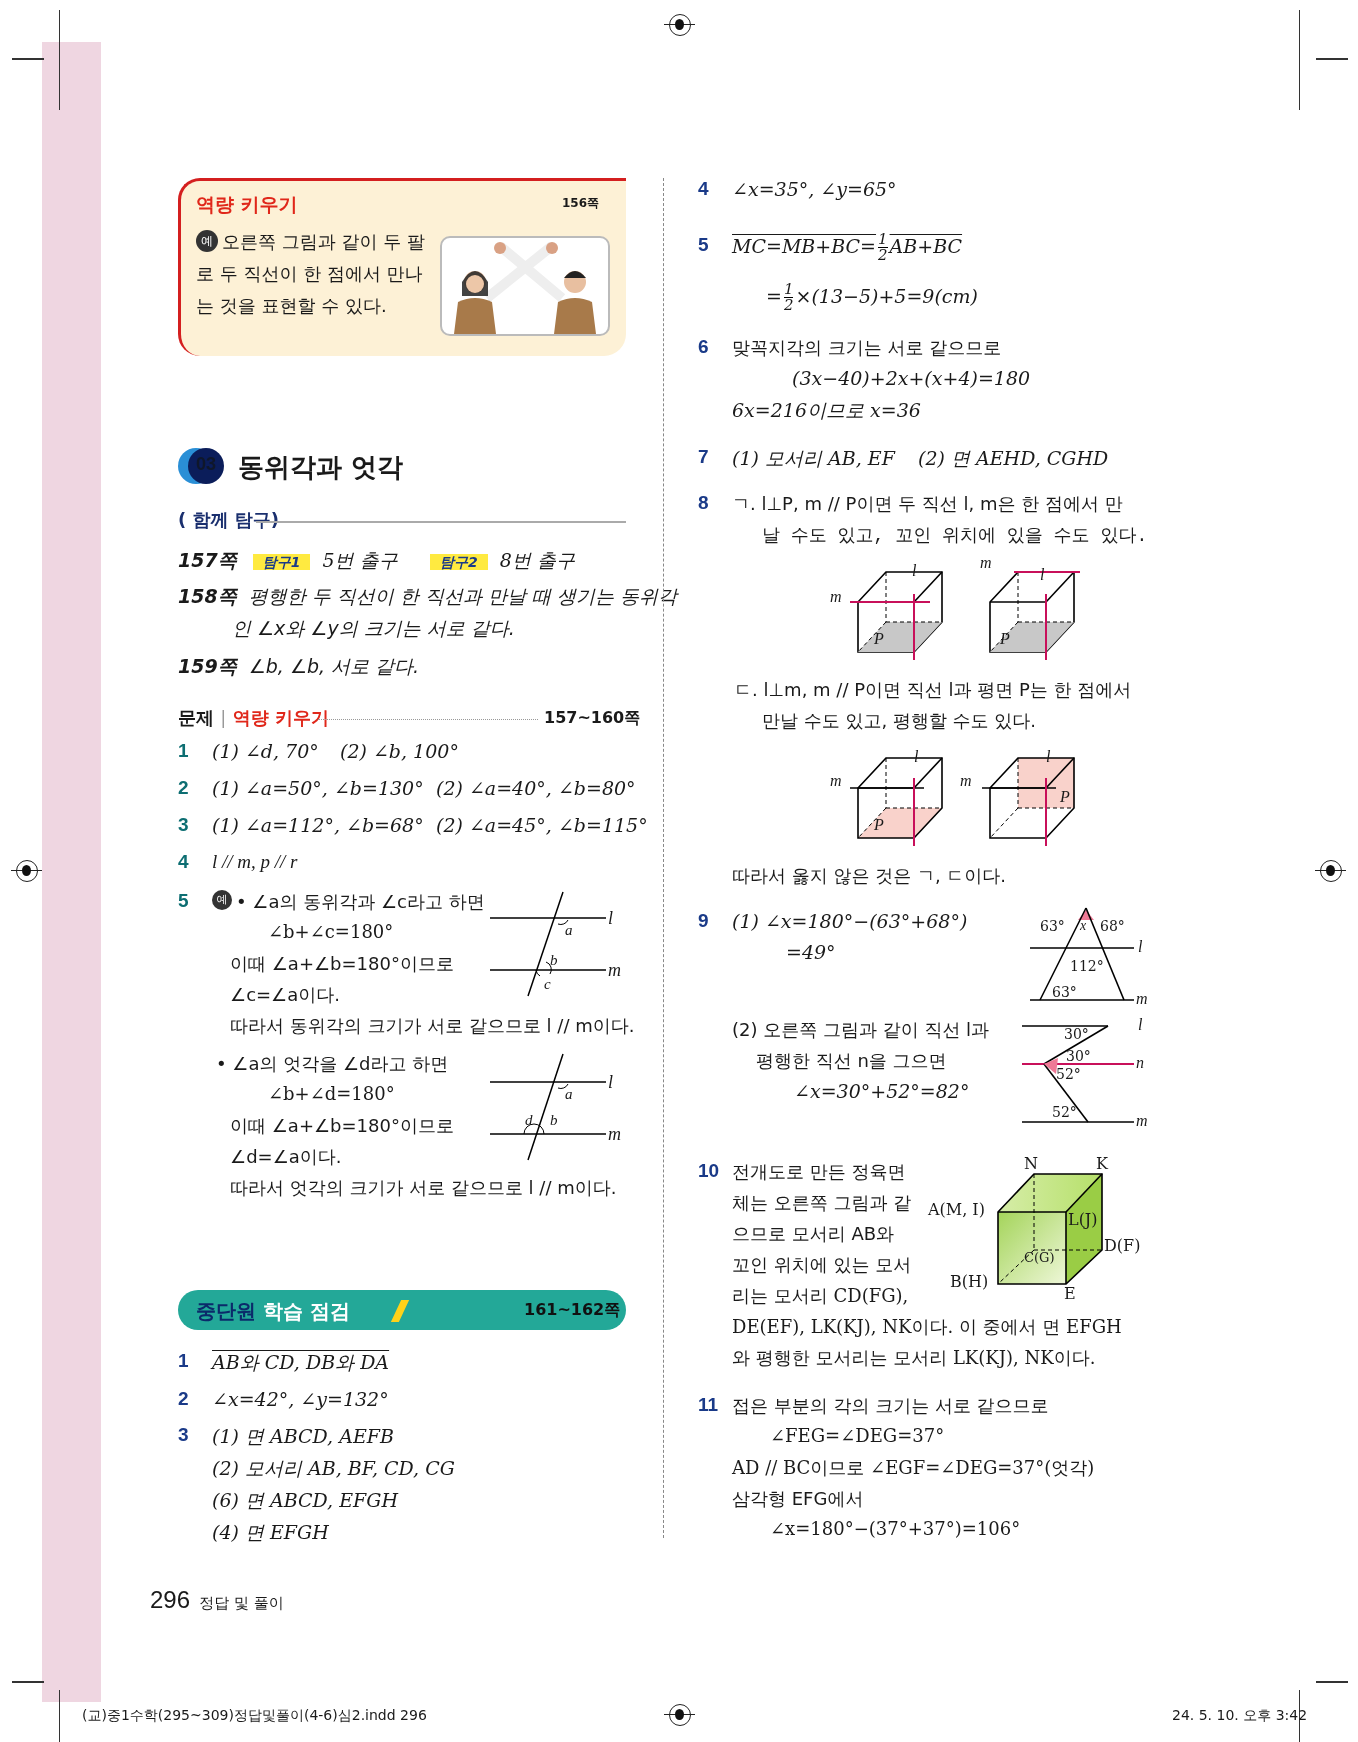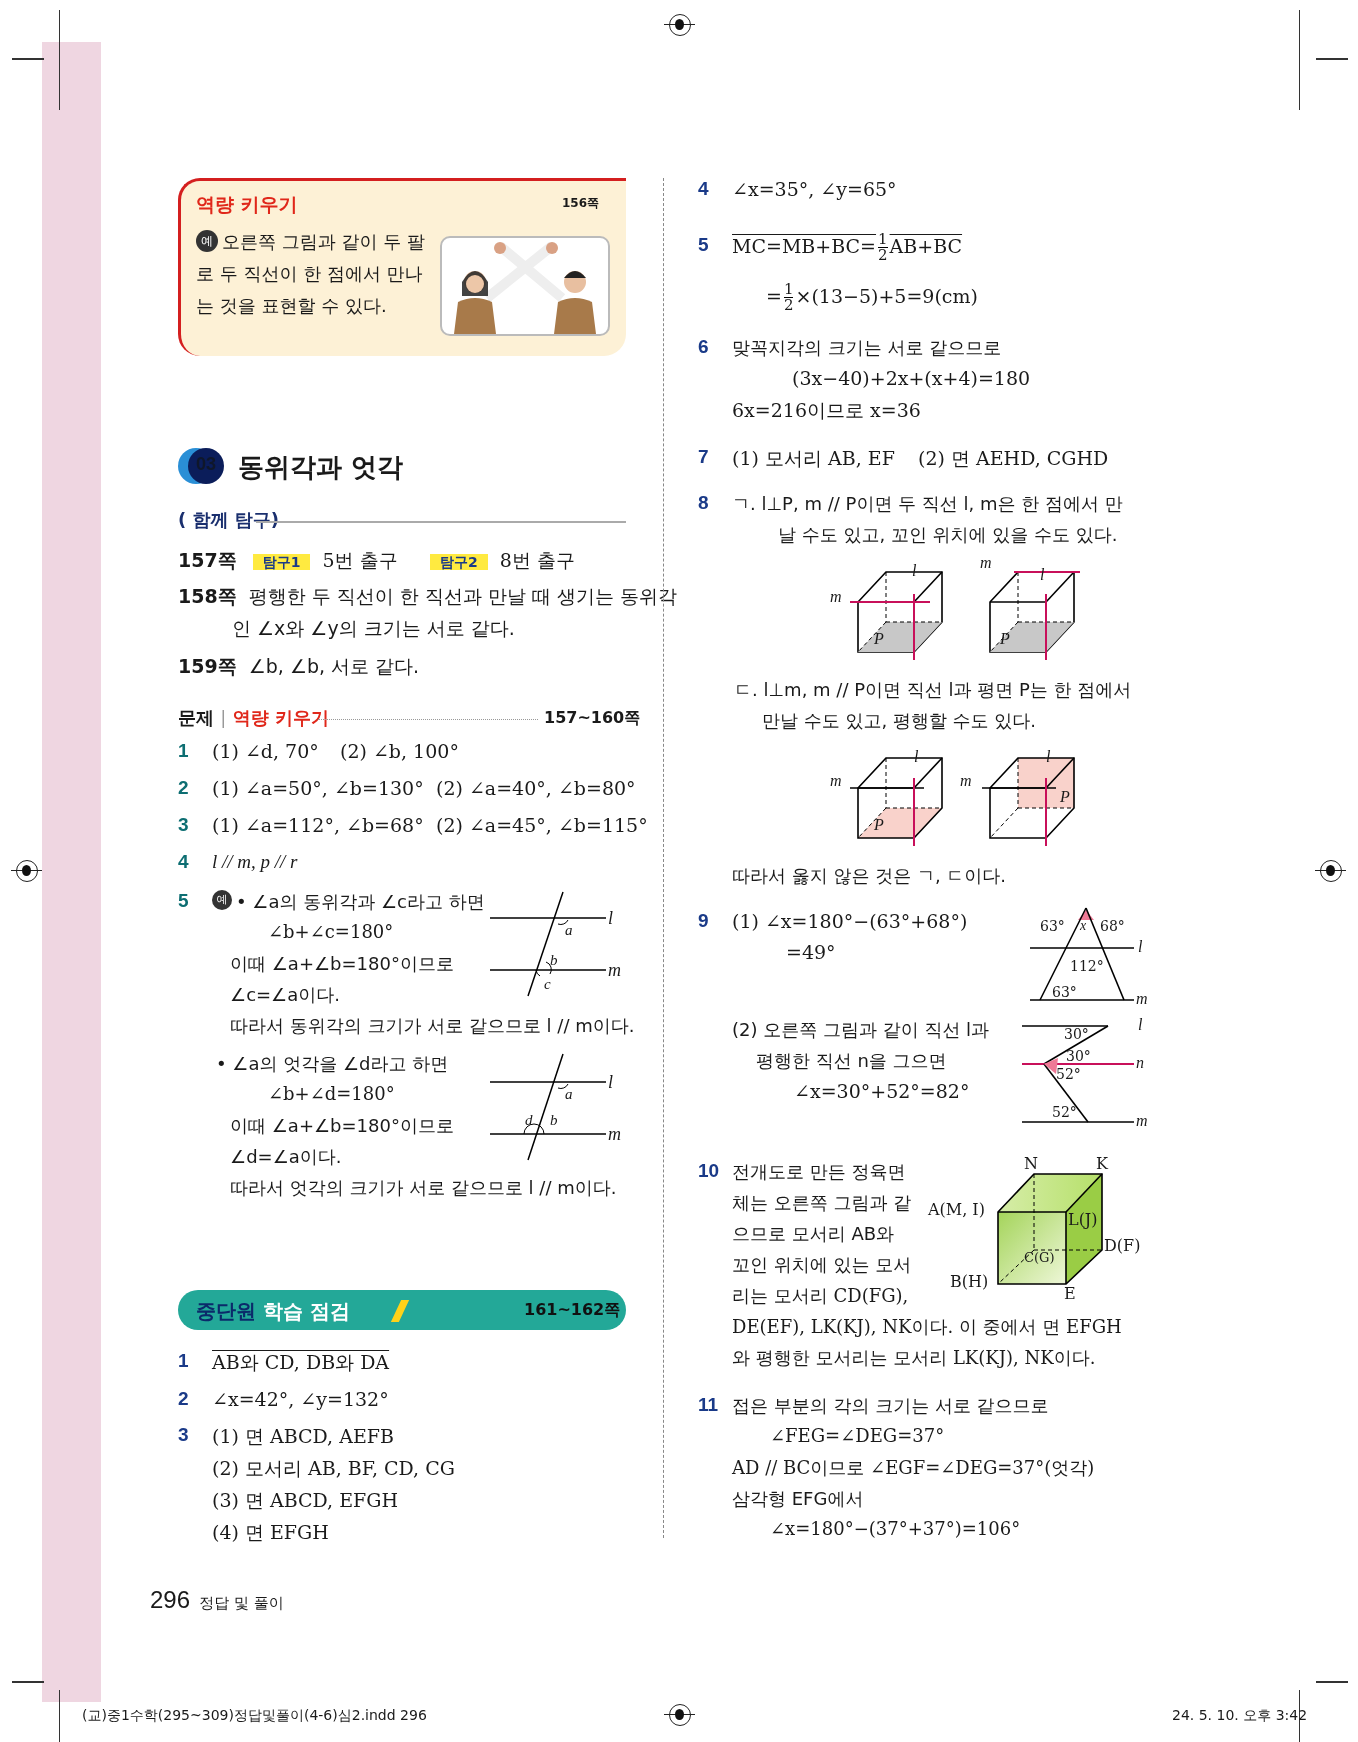--- a/index.html
+++ b/index.html
@@ -8,21 +8,21 @@
   .serif{font-family:"DejaVu Serif","Liberation Serif",serif;}
   .it{font-style:italic;font-family:"Liberation Serif","DejaVu Serif",serif;}
   .pinkbar{left:42px;top:42px;width:59px;height:1660px;background:#efd6e1;}
   .crop{background:#333;}
   .reg{width:22px;height:22px;border-radius:50%;border:1.5px solid #222;box-sizing:border-box;}
   .reg::after{content:"";position:absolute;left:5px;top:4px;width:9px;height:11px;border-radius:50%;background:#111;}
   .reg::before{content:"";position:absolute;left:-6px;top:9px;width:31px;height:1px;background:#222;}
   .col-divider{left:663px;top:178px;height:1360px;border-left:1.5px dashed #888;}
   .num{color:#0d6e72;font-weight:bold;font-size:19px;font-family:"Liberation Sans",sans-serif;}
   .numb{color:#1a3a88;font-weight:bold;font-size:19px;font-family:"Liberation Sans",sans-serif;}
-  .t{font-size:19px;white-space:nowrap;}
+  .t{font-size:19px;white-space:nowrap;font-style:italic;}
   .ts{font-size:18px;white-space:nowrap;}
   .box{left:178px;top:178px;width:448px;height:178px;background:#fdf1d6;border-radius:22px 0 22px 22px;border-top:3px solid #d41f1f;border-left:3px solid #d41f1f;box-sizing:border-box;border-right:none;border-bottom:none;}
   .box-title{color:#e0271a;font-weight:bold;font-size:19px;}
   .photo{left:440px;top:236px;width:166px;height:96px;background:#fff;border:2px solid #bbb;border-radius:10px;overflow:hidden;}
   .sec-badge{left:178px;top:446px;width:48px;height:40px;}
   .sec-title{left:238px;top:450px;font-size:26px;font-weight:bold;}
   .together{left:178px;top:508px;font-size:18px;font-weight:bold;color:#1a2f6e;}
   .together-line{left:256px;top:521px;width:370px;height:2px;background:#aaa;}
   .tag{background:#ffea40;color:#1a3a88;font-weight:bold;font-size:14px;padding:0 10px;}
   .dotline{border-top:1.5px dotted #999;}
@@ -174,21 +174,21 @@
 </div>
 <div class="abs" style="left:524px;top:1300px;font-size:16px;font-weight:bold;color:#111;">161~162쪽</div>
 
 <div class="abs numb" style="left:178px;top:1350px;">1</div>
 <div class="abs t serif" style="left:212px;top:1350px;text-decoration:overline;">AB와 CD, DB와 DA</div>
 <div class="abs numb" style="left:178px;top:1388px;">2</div>
 <div class="abs t serif" style="left:212px;top:1388px;">∠x=42°, ∠y=132°</div>
 <div class="abs numb" style="left:178px;top:1424px;">3</div>
 <div class="abs t serif" style="left:212px;top:1424px;">(1) 면 ABCD, AEFB</div>
 <div class="abs t serif" style="left:212px;top:1456px;">(2) 모서리 AB, BF, CD, CG</div>
-<div class="abs t serif" style="left:212px;top:1488px;">(3) 면 ABCD, EFGH</div>
+<div class="abs t serif" style="left:212px;top:1488px;">(6) 면 ABCD, EFGH</div>
 <div class="abs t serif" style="left:212px;top:1520px;">(4) 면 EFGH</div>
 
 <div class="abs col-divider"></div>
 
 <div class="abs numb" style="left:698px;top:178px;">4</div>
 <div class="abs t serif" style="left:732px;top:178px;">∠x=35°, ∠y=65°</div>
 
 <div class="abs numb" style="left:698px;top:234px;">5</div>
 <div class="abs t serif" style="left:732px;top:232px;">
   <span style="text-decoration:overline;">MC=MB+BC=</span><span style="display:inline-block;vertical-align:middle;text-align:center;font-size:15px;line-height:15px;margin:0 2px;"><span style="display:block;border-bottom:1px solid #000;">1</span><span style="display:block;">2</span></span><span style="text-decoration:overline;">AB+BC</span>
@@ -201,21 +201,21 @@
 <div class="abs ts" style="left:732px;top:336px;">맞꼭지각의 크기는 서로 같으므로</div>
 <div class="abs t serif" style="left:792px;top:367px;text-align:right;">(3x−40)+2x+(x+4)=180</div>
 <div class="abs t serif" style="left:732px;top:398px;">6x=216이므로   x=36</div>
 
 <div class="abs numb" style="left:698px;top:446px;">7</div>
 <div class="abs t serif" style="left:732px;top:446px;">(1) 모서리 AB, EF</div>
 <div class="abs t serif" style="left:918px;top:446px;">(2) 면 AEHD, CGHD</div>
 
 <div class="abs numb" style="left:698px;top:492px;">8</div>
 <div class="abs ts" style="left:732px;top:492px;">ㄱ. l⊥P,  m // P이면 두 직선 l, m은 한 점에서 만</div>
-<div class="abs ts" style="left:778px;top:523px;">날 수도 있고, 꼬인 위치에 있을 수도 있다.</div>
+<div class="abs ts" style="left:762px;top:523px;font-family:Liberation Mono, monospace;">날 수도 있고, 꼬인 위치에 있을 수도 있다.</div>
 
 <div class="abs fig" style="left:848px;top:560px;">
   <svg width="260" height="100" viewBox="0 0 260 100">
     <g stroke="#000" stroke-width="1.6" fill="none">
       <polygon points="10,42 10,92 66,92 94,62 94,12 38,12"></polygon>
       <line x1="10" y1="42" x2="66" y2="42"></line>
         <line x1="66" y1="42" x2="66" y2="92"></line>
         <line x1="66" y1="42" x2="94" y2="12"></line>
     </g>
     <polygon points="10,92 66,92 94,62 38,62" fill="#c8c8c8"></polygon>

